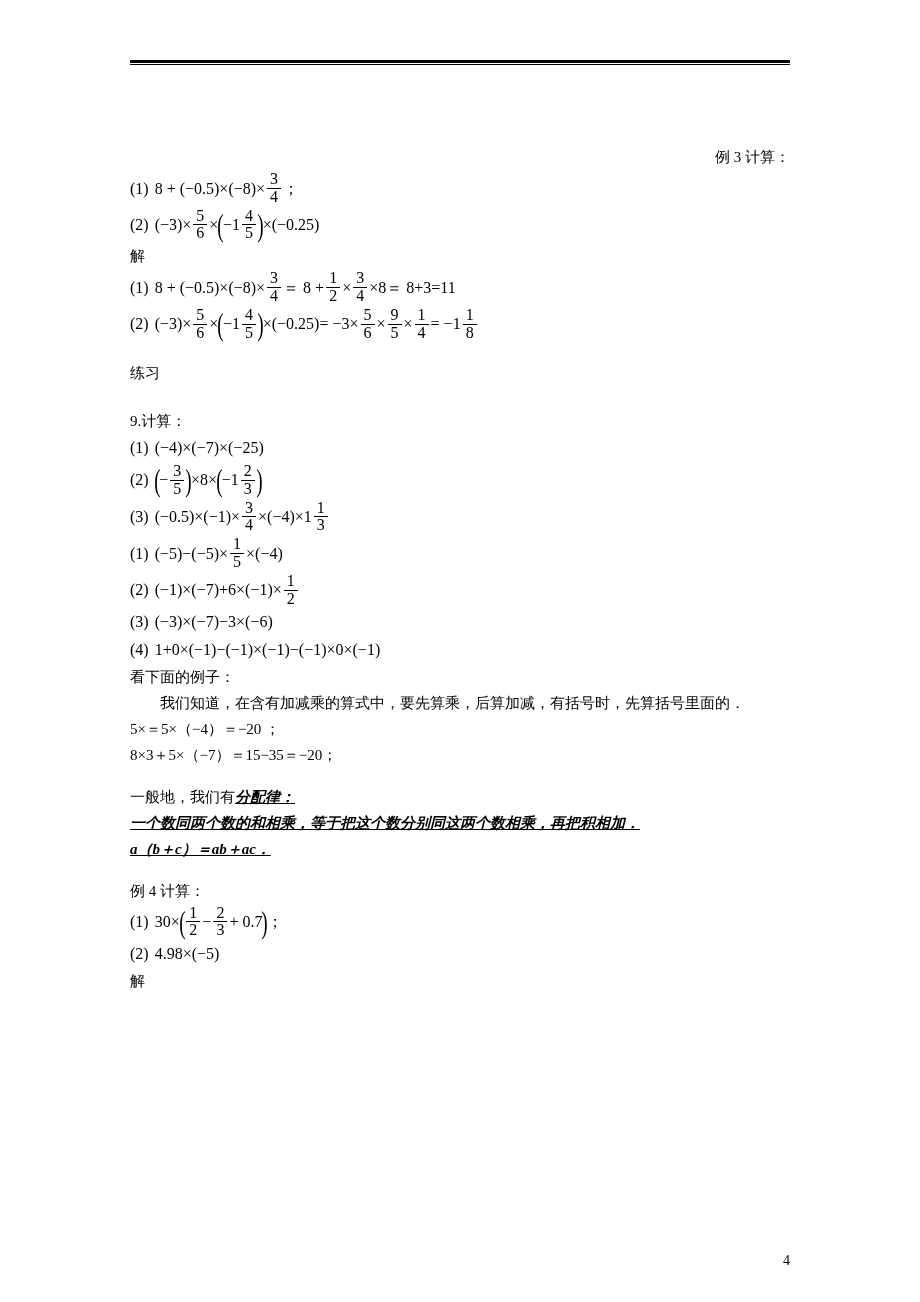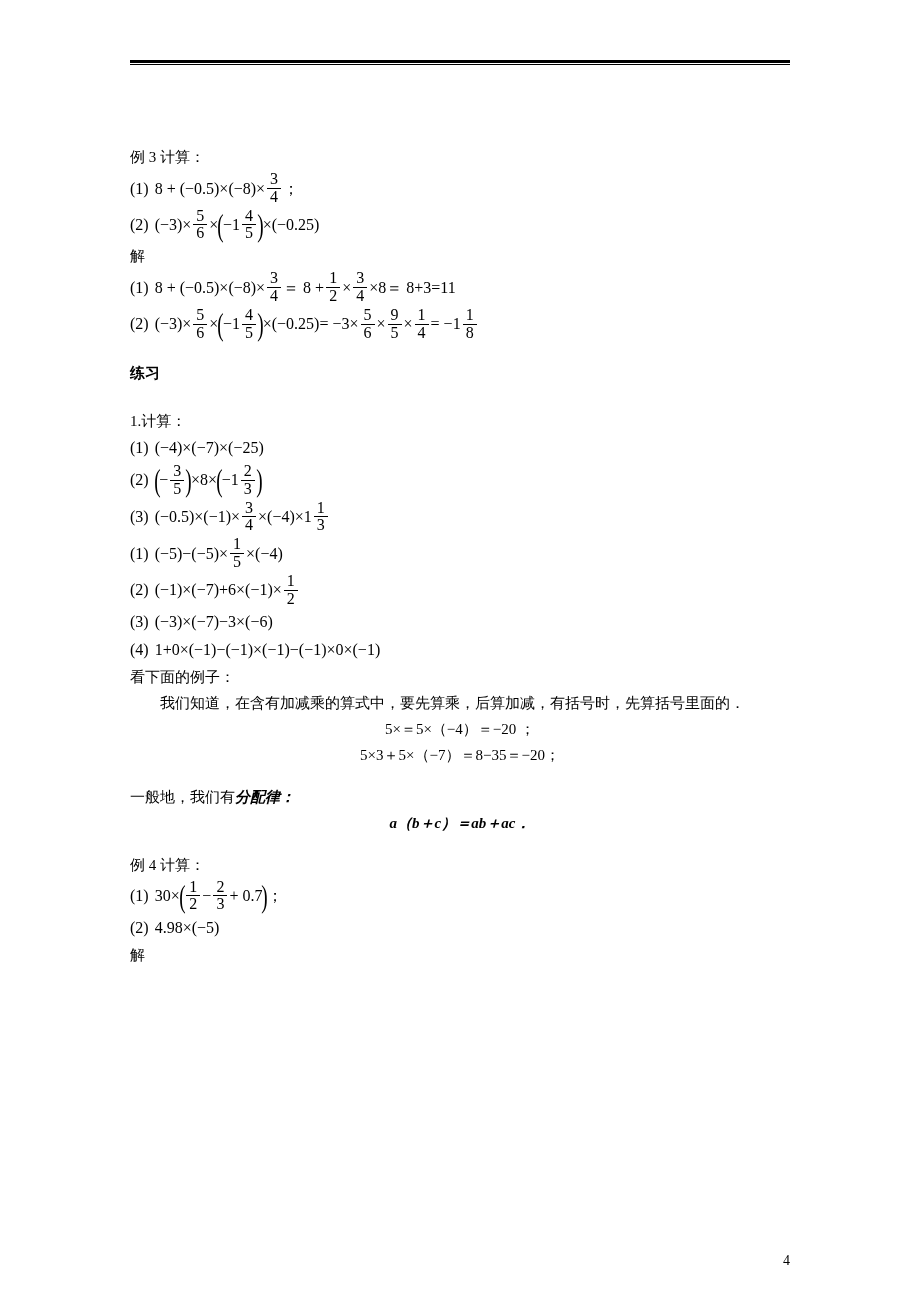--- a/index.html
+++ b/index.html
@@ -18,21 +18,21 @@
     padding: 60px 130px 40px 130px;
     box-sizing: border-box;
     position: relative;
   }
   .top-rule {
     border-top: 2px solid #000;
     margin: 0 0 80px 0;
   }
   .stop { border-top: 1px solid #000; margin-bottom:1px; }
   .sbot { border-top: 1px solid #000; }
-  .block { margin-bottom: 4px; }
+  .block { margin-bottom: 4px; text-align: right; }
   .math-line {
     display: flex;
     align-items: center;
     flex-wrap: nowrap;
     margin: 2px 0;
     font-family: "Times New Roman", serif;
     font-size: 16px;
   }
   .math-line .label {
     font-family: "SimSun", serif;
@@ -49,41 +49,42 @@
   .frac .num { border-bottom: 1px solid #000; padding: 0 3px; }
   .frac .den { padding: 0 3px; }
   .big-paren {
     font-size: 32px;
     line-height: 1;
     display: inline-block;
     transform: scaleX(0.6);
     margin: 0 -3px;
   }
   .section-title {
-    font-weight: bold;
+    font-weight: normal;
     margin: 20px 0 24px 0;
   }
   .body-text {
     margin: 2px 0;
   }
   .para-indent {
     text-indent: 2em;
   }
   .underline-italic {
+    text-decoration: underline;
     font-style: italic;
     font-weight: bold;
   }
   .page-num {
     position: absolute;
     right: 130px;
     bottom: 30px;
     font-family: "Times New Roman", serif;
     font-size: 14px;
   }
-  .times { font-family:"Times New Roman",serif;text-align:center; }
+  .times { font-family:"Times New Roman",serif; }
 </style>
 </head>
 <body>
 
 <div class="page">
 
   <div class="top-rule">
     <div class="stop"></div>
       <div class="sbot"></div>
   </div>
@@ -172,21 +173,21 @@
       </span>
     <span>= −1</span>
     <span class="frac">
         <span class="num">1</span>
         <span class="den">8</span>
       </span>
   </div>
 
   <div class="section-title">练习</div>
 
-  <div class="body-text">1.计算：</div>
+  <div class="body-text">9.计算：</div>
 
   <div class="math-line">
     <span class="label">(1)</span>
     <span>(−4)×(−7)×(−25)</span>
   </div>
 
   <div class="math-line">
     <span class="label">(2)</span>
     <span class="big-paren">(</span>
     <span>−</span>
@@ -245,27 +246,28 @@
   </div>
 
   <div class="math-line">
     <span class="label">(4)</span>
     <span>1+0×(−1)−(−1)×(−1)−(−1)×0×(−1)</span>
   </div>
 
   <div class="body-text">看下面的例子：</div>
   <div class="body-text para-indent">我们知道，在含有加减乘的算式中，要先算乘，后算加减，有括号时，先算括号里面的．</div>
   <div class="body-text times">5×＝5×（−4）＝−20 ；</div>
-  <div class="body-text times">5×3＋5×（−7）＝8−35＝−20；</div>
+  <div class="body-text times">8×3＋5×（−7）＝15−35＝−20；</div>
 
   <div style="height:14px"></div>
 
   <div class="body-text">
     <span>一般地，我们有</span><span class="underline-italic">分配律：</span>
   </div>
+  <div class="body-text underline-italic">一个数同两个数的和相乘，等于把这个数分别同这两个数相乘，再把积相加．</div>
   <div class="body-text underline-italic times">a（b＋c）＝ab＋ac．</div>
 
   <div style="height:14px"></div>
 
   <div class="body-text"> 例 4 计算：</div>
 
   <div class="math-line">
     <span class="label">(1)</span>
     <span>30×</span>
     <span class="big-paren">(</span>

